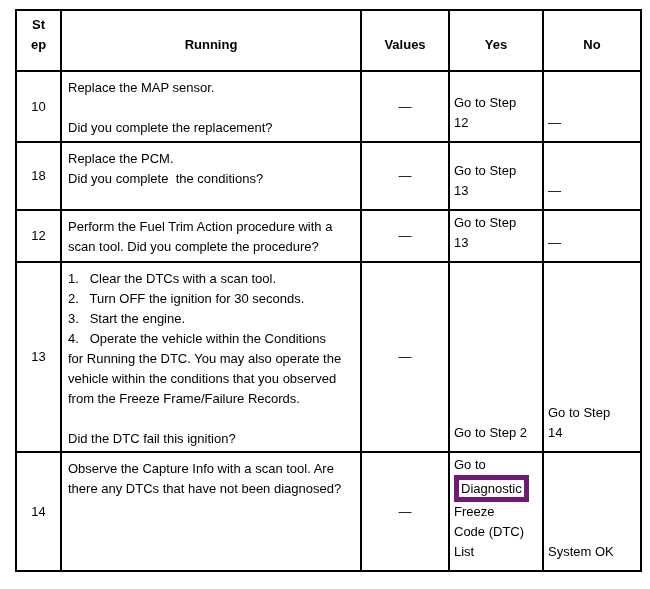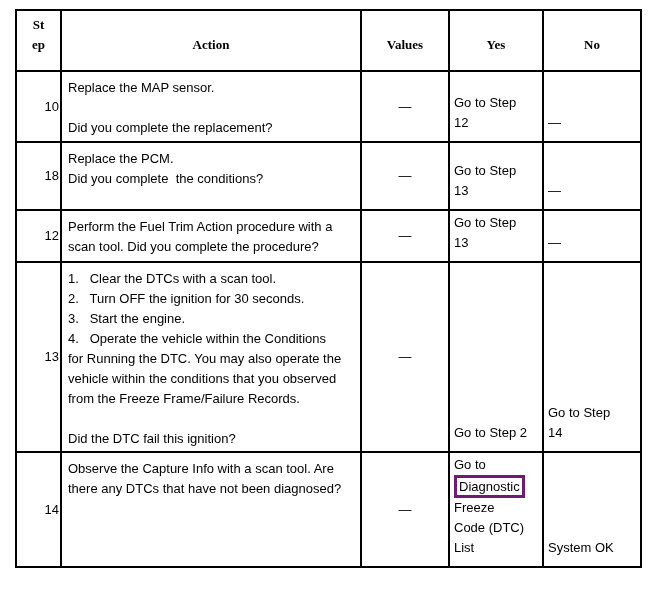--- a/index.html
+++ b/index.html
@@ -26,50 +26,50 @@
   th {
     font-weight: bold;
     text-align: center;
     vertical-align: bottom;
     padding: 4px 2px 15px;
     line-height: 20px;
   }
   .pre { white-space: pre-wrap; }
 
   .cell-step {
-    text-align: right;
+    text-align: center;
     vertical-align: middle;
     line-height: 20px;
   }
   .cell-action {
     text-align: left;
     vertical-align: top;
     padding: 6px 6px 2px;
     line-height: 20px;
   }
   .cell-values {
     text-align: center;
     vertical-align: middle;
     line-height: 20px;
   }
   .cell-yes, .cell-no {
     vertical-align: bottom;
     padding: 2px 4px 8px;
     line-height: 20px;
   }
 
-  tr.r-head { height: 52px; font-family: Liberation Serif, serif; }
+  tr.r-head { height: 52px; }
   tr.r-10   { height: 71px; }
   tr.r-11   { height: 68px; }
   tr.r-12   { height: 48px; }
   tr.r-13   { height: 190px; }
   tr.r-14   { height: 111px; }
 
   .link-box {
-    border: 3px solid #701a75;
+    border: 5px solid #701a75;
     padding: 0 2px;
     display: inline-block;
     line-height: 17px;
   }
 </style>
 </head>
 <body>
 
 <div class="page">
   <table class="diag">
@@ -78,21 +78,21 @@
       <col style="width:300px">
       <col style="width:88px">
       <col style="width:94px">
       <col style="width:98px">
     </colgroup>
 
     <tbody>
         <tr class="r-head">
       <th class="pre">St
 ep</th>
-      <th class="pre">Action</th>
+      <th class="pre">Running</th>
       <th class="pre">Values</th>
       <th class="pre">Yes</th>
       <th class="pre">No</th>
     </tr>
 
     <tr class="r-10">
       <td class="cell-step pre">10</td>
       <td class="cell-action pre">Replace the MAP sensor.
 
 Did you complete the replacement?</td>

